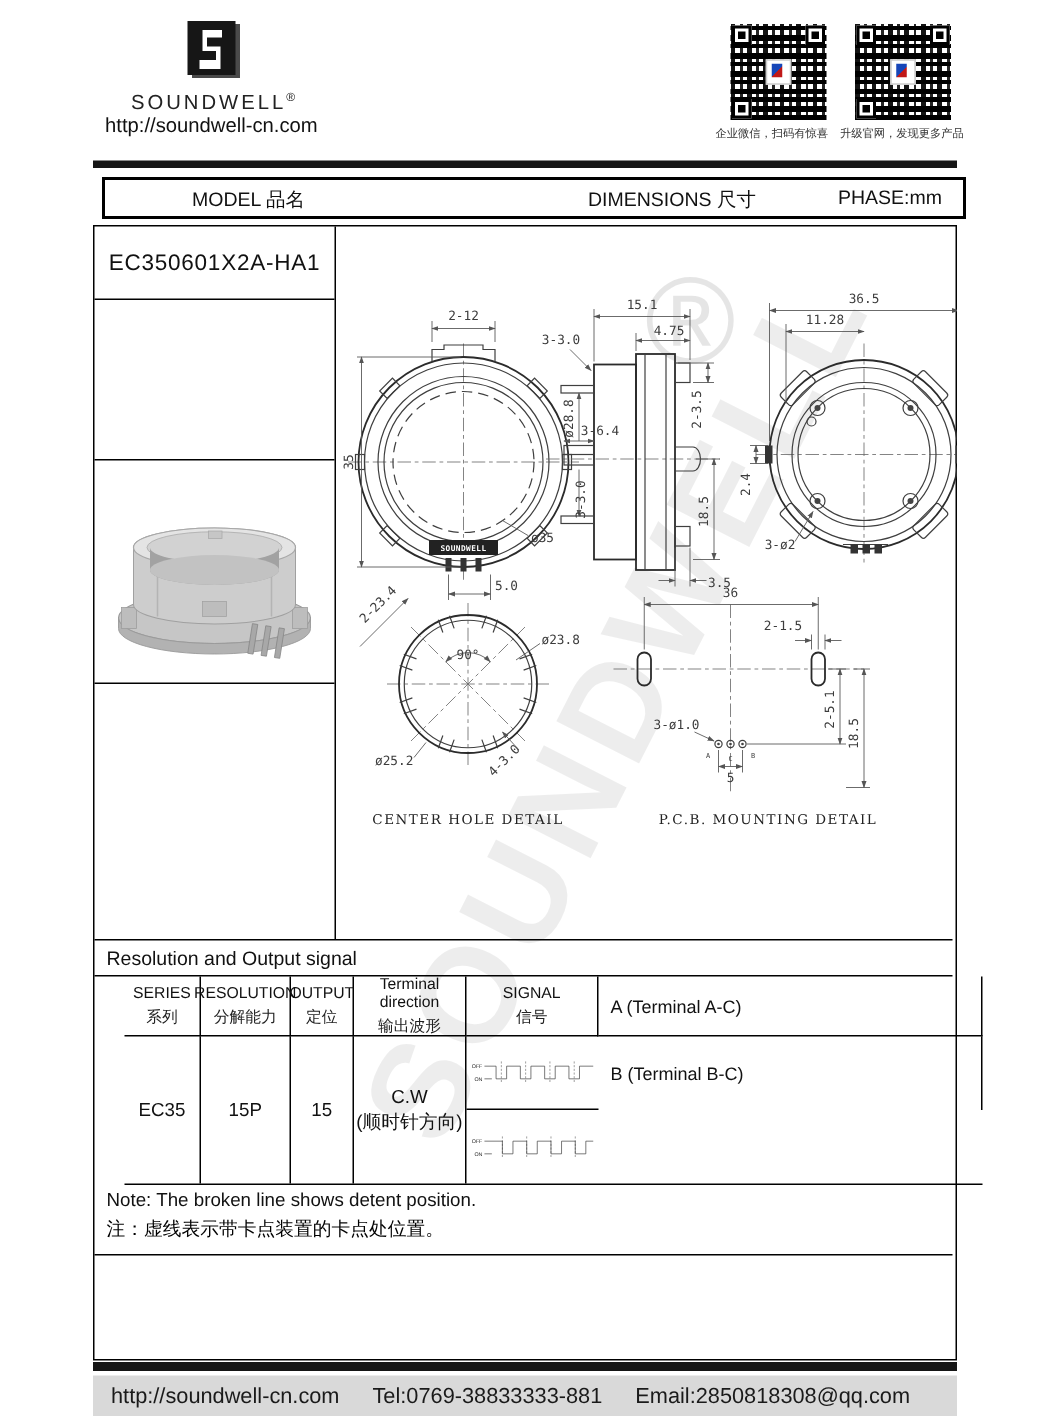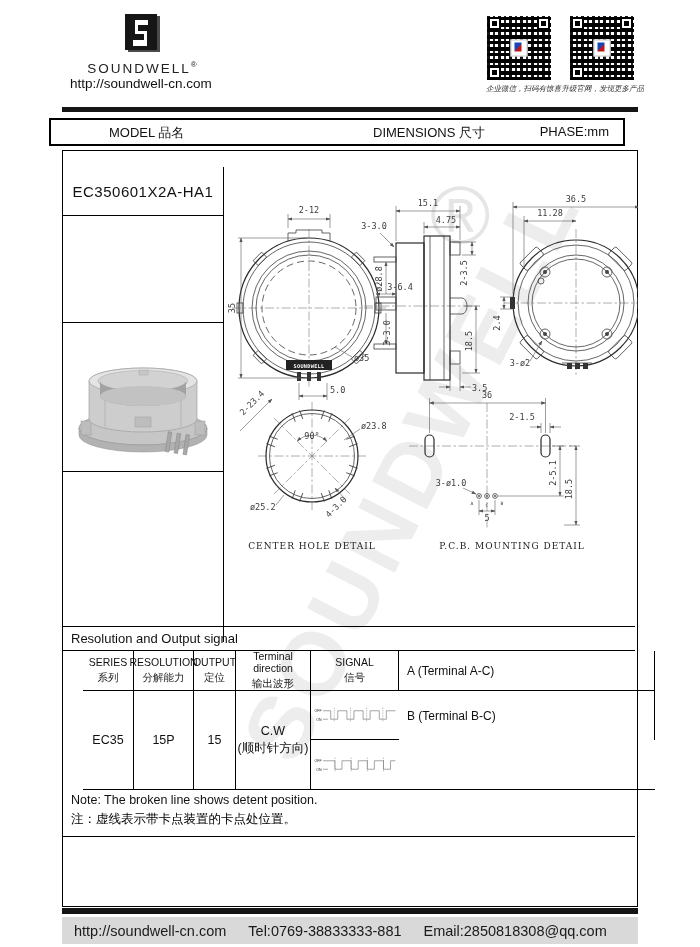--- a/index.html
+++ b/index.html
@@ -10,42 +10,42 @@
              color:rgba(0,0,0,0.07);white-space:nowrap;transform:rotate(-63deg);
              transform-origin:50% 50%;font-weight:bold;pointer-events:none;}
   .watermark-reg{position:absolute;left:430px;top:168px;font-size:82px;
              color:rgba(0,0,0,0.10);pointer-events:none;}
   
   .brand-wrap{position:absolute;left:85px;top:12px;width:116px;text-align:center;}
   .brand-logo{display:block;margin:0 auto;}
   .brand-name{font-size:13.5px;letter-spacing:2px;color:#222;margin-top:2px;}
   .brand-name sup{font-size:8px;}
   .brand-url{position:absolute;left:70px;top:76px;font-size:13.5px;color:#111;}
-  .qr-block{position:absolute;top:16px;width:84px;text-align:right;font-style:italic;}
+  .qr-block{position:absolute;top:16px;width:84px;text-align:left;}
   .qr{position:relative;width:64px;height:64px;margin:0 auto;
       background:
         repeating-linear-gradient(90deg,rgba(0,0,0,.92) 0 3px,transparent 3px 6px,rgba(0,0,0,.85) 6px 8px,transparent 8px 11px),
         repeating-linear-gradient(0deg,#000 0 3px,#fff 3px 5px,#000 5px 9px,#fff 9px 12px);}
   .qr .f{position:absolute;width:13px;height:13px;border:2.5px solid #000;background:#fff;box-sizing:border-box;}
   .qr .f::after{content:"";position:absolute;inset:2px;background:#000;}
   .qr .f.tl{left:1px;top:1px}.qr .f.tr{right:1px;top:1px}.qr .f.bl{left:1px;bottom:1px}
   .qr .c{position:absolute;left:50%;top:50%;width:15px;height:15px;transform:translate(-50%,-50%);
          background:#fff;border:1px solid #ccc;}
   .qr .c::after{content:"";position:absolute;left:3px;top:2px;width:7px;height:9px;
          background:linear-gradient(135deg,#1646b8 55%,#c01818 55%);}
   .qr-caption{font-size:7.5px;color:#333;margin-top:4px;white-space:nowrap;}
   
   .bar{position:absolute;left:62px;width:576px;background:#151515;}
-  .titlebar{position:absolute;left:49px;top:118px;width:576px;height:28px;border:2px solid #000;
+  .titlebar{position:absolute;left:68px;top:118px;width:576px;height:28px;border:2px solid #000;
             box-sizing:border-box;}
   .titlebar span{position:absolute;top:4px;font-size:13px;color:#111;}
   .tb-model{left:58px;} .tb-dims{left:322px;} .tb-unit{right:14px;}
   .mainframe{position:absolute;left:62px;top:150px;width:576px;height:757px;border:1.6px solid #000;
              box-sizing:border-box;}
-  .leftcol{position:absolute;left:0;top:16px;width:161px;height:475px;border-right:1px solid #000;box-sizing:border-box;}
+  .leftcol{position:absolute;left:0;top:0;width:161px;height:475px;border-right:1px solid #000;box-sizing:border-box;}
   .modelbox{position:absolute;left:0;top:0;width:160px;height:48px;border-bottom:1px solid #000;
             display:flex;align-items:center;justify-content:center;font-size:15px;letter-spacing:.5px;}
   .photobox{position:absolute;left:0;top:155px;width:160px;height:150px;border-top:1px solid #000;
             border-bottom:1px solid #000;display:flex;align-items:center;justify-content:center;box-sizing:border-box;}
   
   .dwg{position:absolute;left:161px;top:0;}
   .dwg text{font-family:"DejaVu Sans Mono",monospace;fill:#3c3c3c;}
   .dwg .t{font-size:8.5px;} .dwg .tiny{font-size:4.6px;}
   .dwg .cap{font-size:9px;letter-spacing:1px;fill:#222;font-family:"DejaVu Serif",serif;}
   .dwg .wt{font-size:5.2px;fill:#fff;letter-spacing:.3px;font-weight:bold;}

